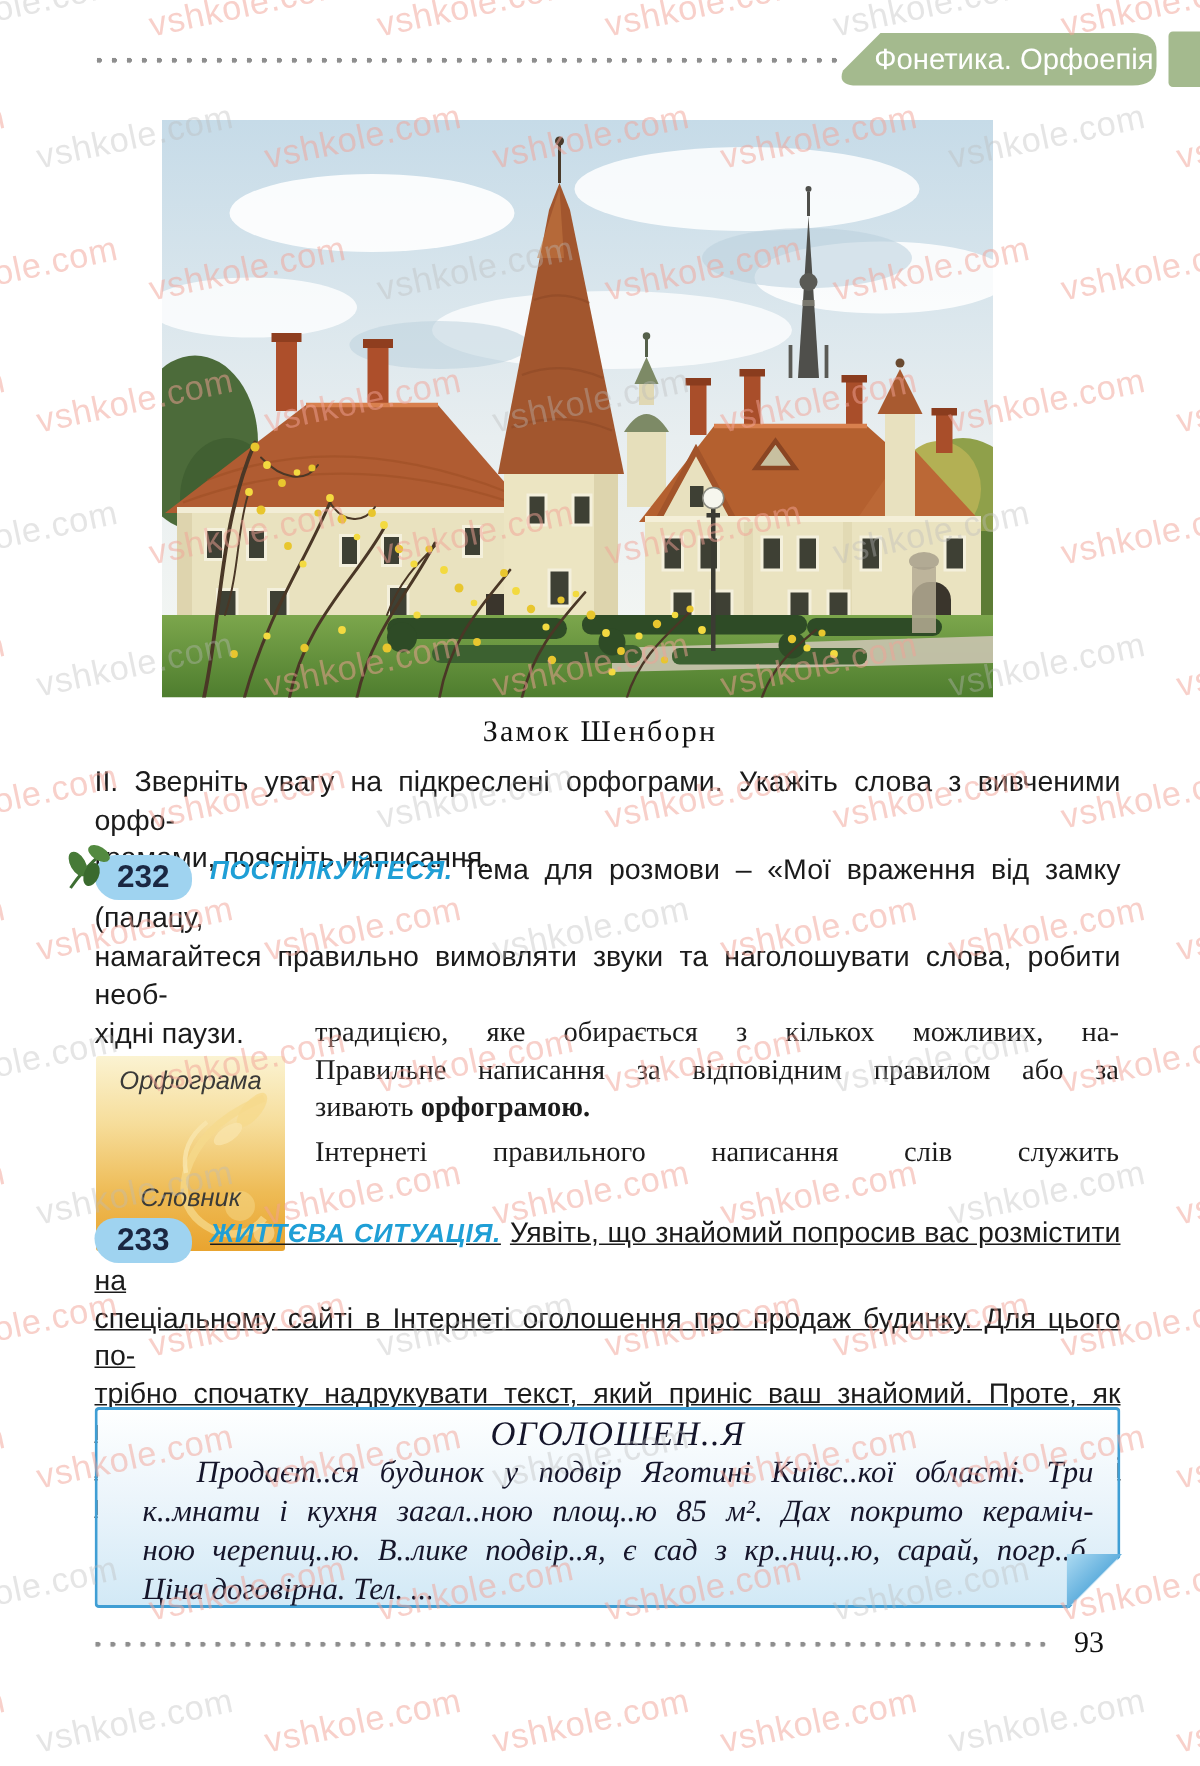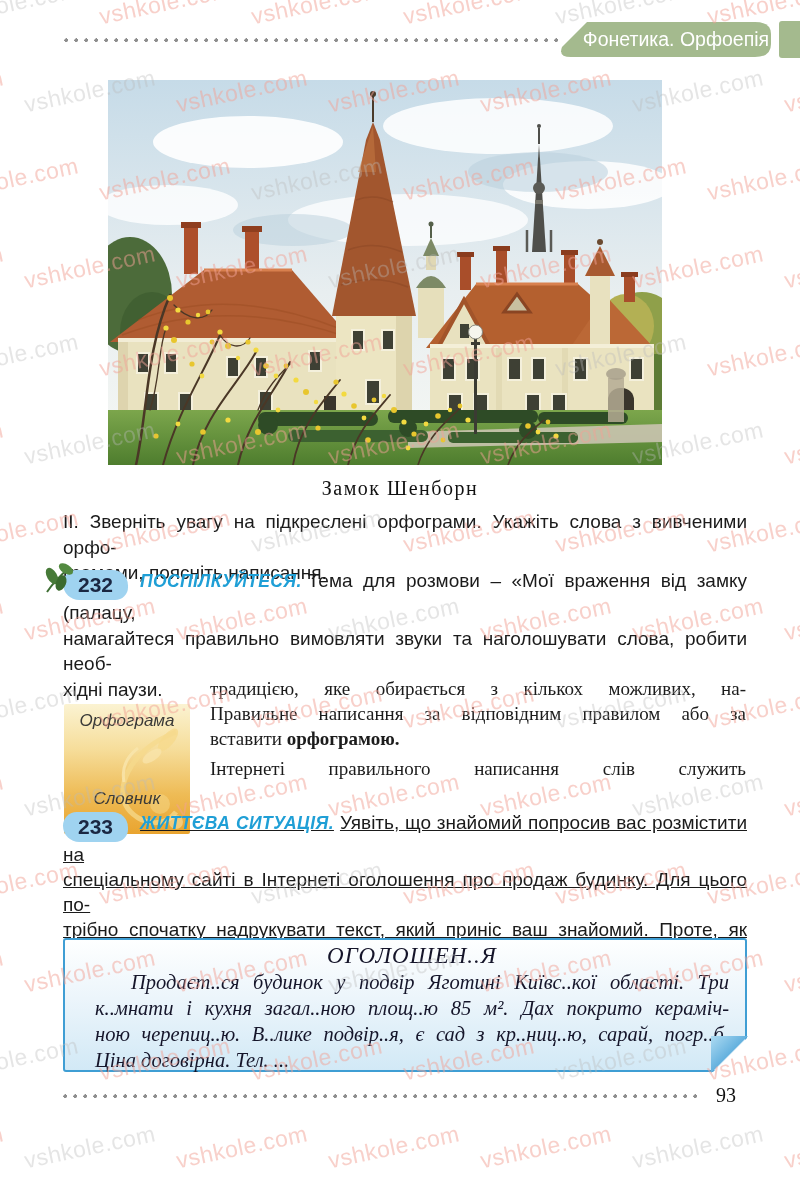--- a/index.html
+++ b/index.html
@@ -304,21 +304,21 @@
       <ellipse cx="88" cy="52" rx="5" ry="11" fill="#f9e6ae" opacity="0.7" transform="rotate(55 88 52)"></ellipse>
       <circle cx="96" cy="100" r="10" fill="#f6d98c" opacity="0.5"></circle>
       <circle cx="112" cy="118" r="7" fill="#f9e6ae" opacity="0.55"></circle>
     </svg>
     <div class="term" style="position:relative;margin-top:7px;">Орфограма</div>
     <div class="term" style="position:relative;margin-top:58px;text-align:center;">Словник</div>
   </div>
   <div class="abs serif-def" style="left:210px;top:676px;width:536px;">
     <div class="jline">традицією, яке обирається з кількох можливих, на-</div>
     <div class="jline">Правильне написання за відповідним правилом або за</div>
-    <div class="lline"><span>вставити </span><b>орфограмою.</b></div>
+    <div class="lline"><span>зивають </span><b>орфограмою.</b></div>
     <div class="jline" style="margin-top:5px;">Інтернеті правильного написання слів служить</div>
   </div>
 
   <div class="abs body-sans" style="left:63px;top:810px;width:684px;line-height:25px;text-decoration:underline;">
     <div class="jline">
       <span class="num-pill">233</span><span class="ex-label">ЖИТТЄВА СИТУАЦІЯ.</span><span>Уявіть, що знайомий попросив вас розмістити на</span>
     </div>
     <div class="jline">спеціальному сайті в Інтернеті оголошення про продаж будинку. Для цього по-</div>
     <div class="jline">трібно спочатку надрукувати текст, який приніс ваш знайомий. Проте, як вияви-</div>
     <div class="jline">лося, у деяких словах є пропуски. Які букви (знаки) треба вставити на місці</div>

